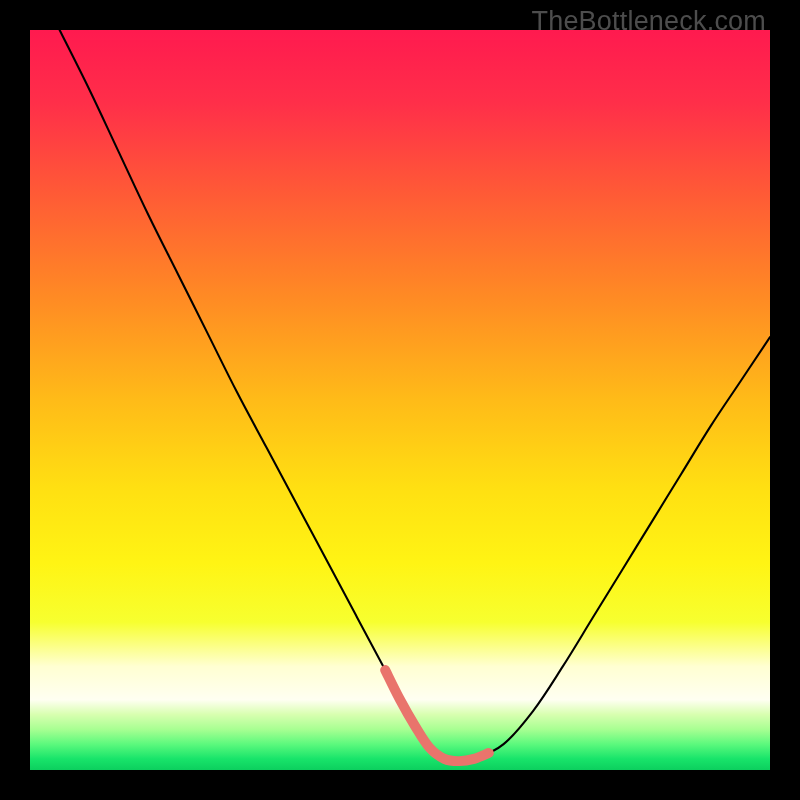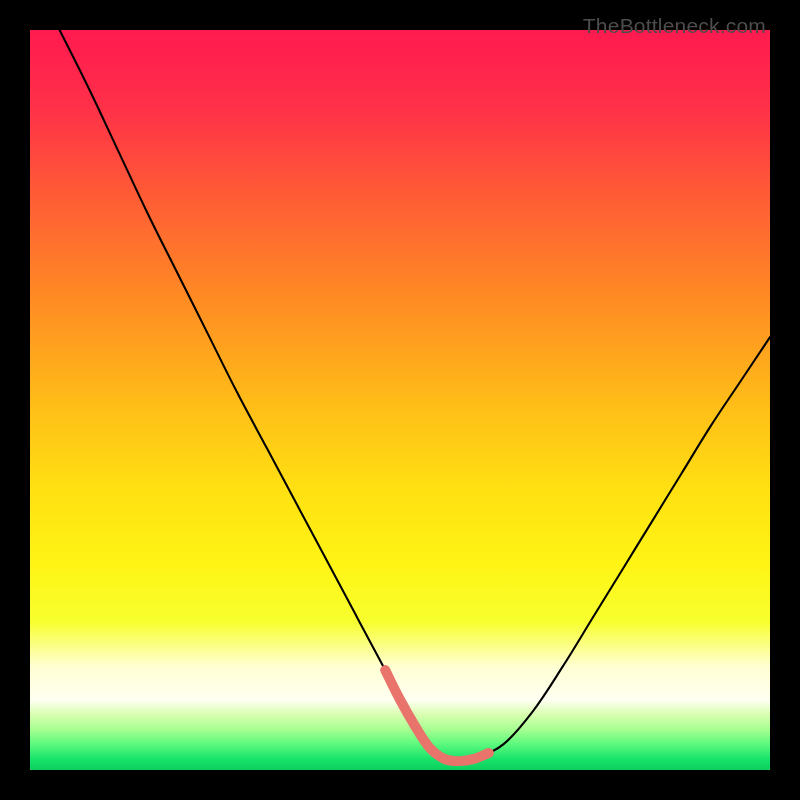--- a/index.html
+++ b/index.html
@@ -29,23 +29,22 @@
     position: absolute;
     left: 0; top: 0;
     width: 100%;
     height: 100%;
   }
   .watermark {
     position: absolute;
     top: 6px;
     right: 34px;
     color: #4d4d4d;
-    font-size: 21px;
+    font-size: 27px;
     letter-spacing: 0.2px;
-    margin-top: 8px;
   }
   svg.curve {
     position: absolute;
     left: 0; top: 0;
     width: 100%;
     height: 100%;
     overflow: visible;
   }
 </style>
 </head>

